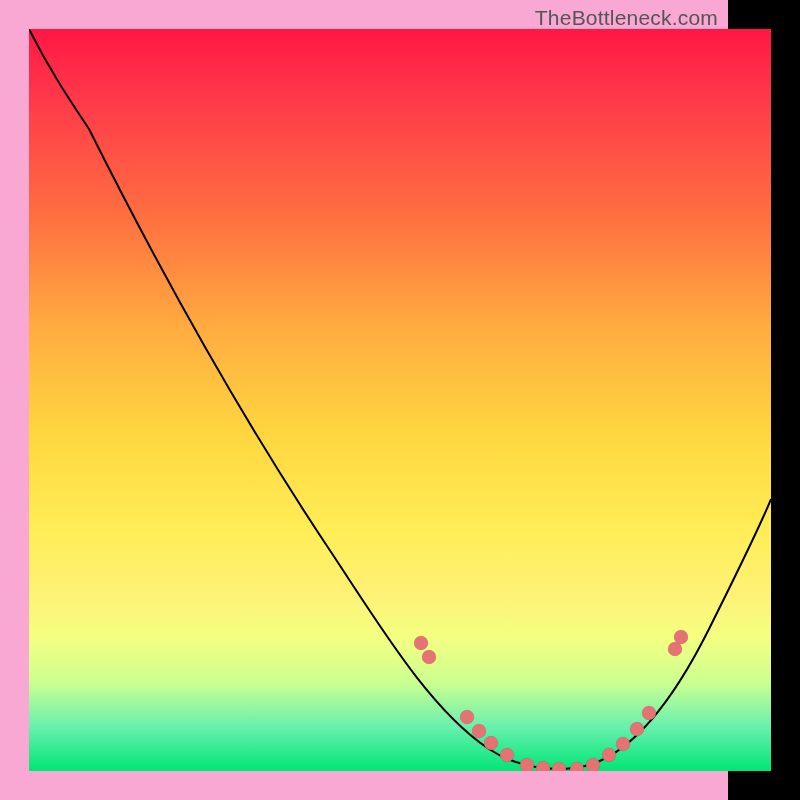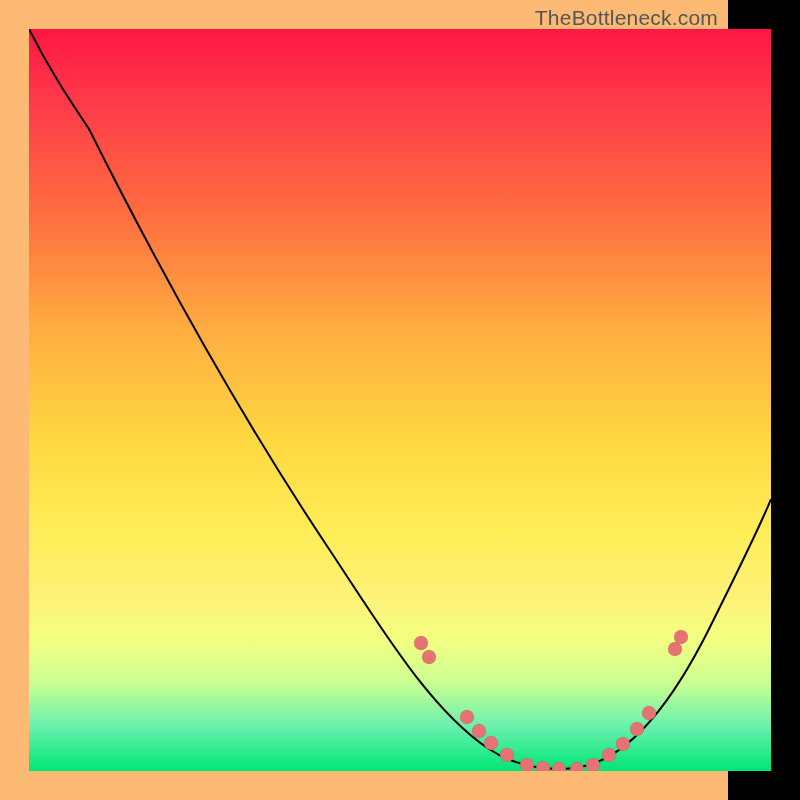--- a/index.html
+++ b/index.html
@@ -1,21 +1,21 @@
 <!DOCTYPE html>
 <html><head>
 <meta charset="utf-8">
 <style>
   * { margin: 0; padding: 0; box-sizing: border-box; }
   body { background: #000; width: 800px; height: 800px; overflow: hidden; font-family: Arial, sans-serif; }
   .frame {
     position: absolute;
     top: 0; left: 0;
     width: 728px; height: 800px;
-    background: #fdba74;
+    background: #f9a8d4;
   }
   .plot-area {
     position: absolute;
     top: 29px;
     left: 29px;
     width: 742px;
     height: 742px;
     background: linear-gradient(to bottom,
       #ff1744 0%,
       #ff3b4a 10%,

